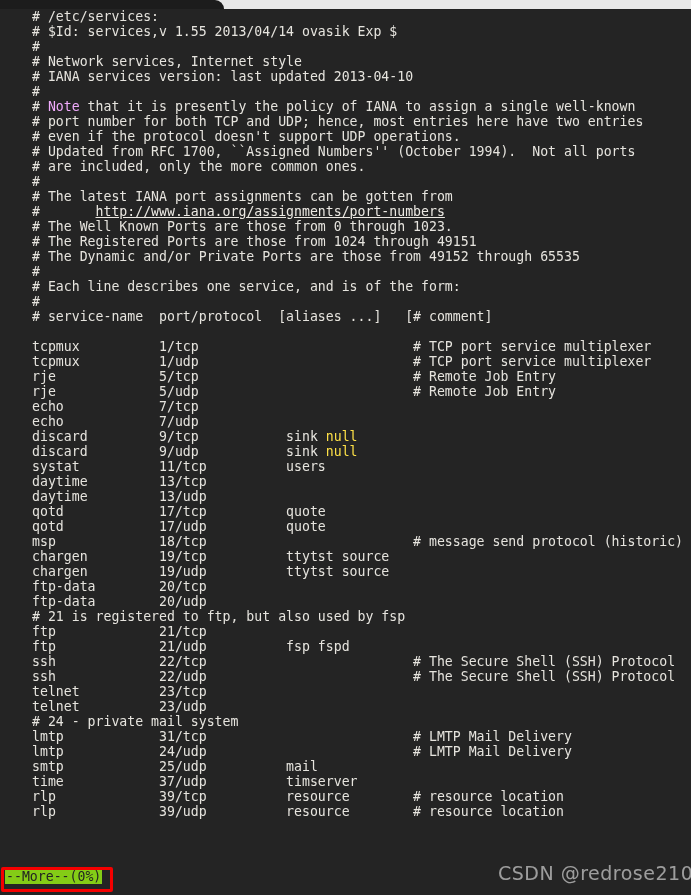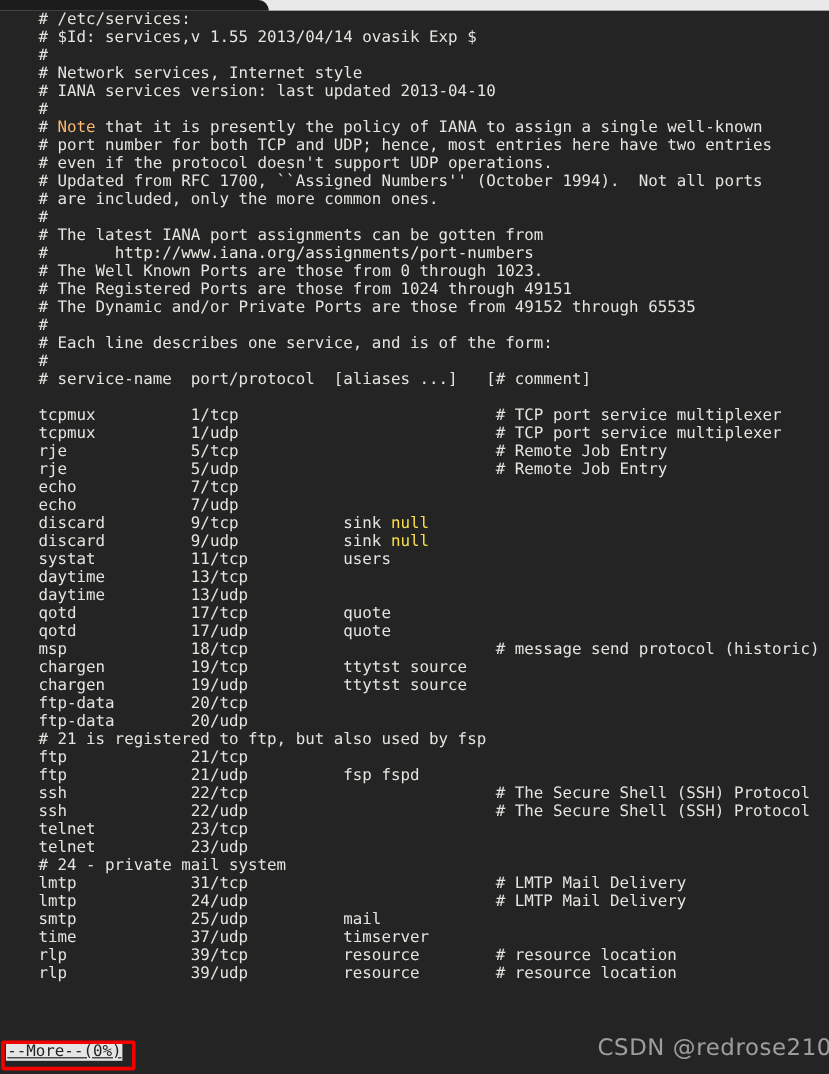--- a/index.html
+++ b/index.html
@@ -53,41 +53,40 @@
     height: 15px;
     line-height: 15px;
     font-size: 13.2px;
     letter-spacing: 0px;
     color: #e6e4de;
     white-space: pre;
     padding-left: 5px;
     font-family: "DejaVu Sans Mono", "Liberation Mono", monospace;
   }
 
-  .tok-cyan   { color: #fdba74; }
+  .tok-cyan   { color: #f0abfc; }
   .tok-magenta{ color: #fde047; }
-  .tok-link   { color: #ece9e3; }
+  .tok-link   { color: #ece9e3; text-decoration: underline; }
 
   
   #pager-status-line {
     position: absolute;
     left: 5px;
     top: 868px;
     height: 17px;
     line-height: 17px;
     font-size: 13.2px;
     white-space: pre;
     color: #e6e4de;
     font-family: "DejaVu Sans Mono", "Liberation Mono", monospace;
   }
   #pager-status-line .inverse {
-    background: #e5e5e5;
+    background: #84cc16;
     color: #232323;
     padding: 0 1px;
-    text-decoration: underline;
   }
 
   
   #annotation-box {
     position: absolute;
     left: 1px;
     top: 867px;
     width: 112px;
     height: 25px;
     border: 3px solid #f50000;

